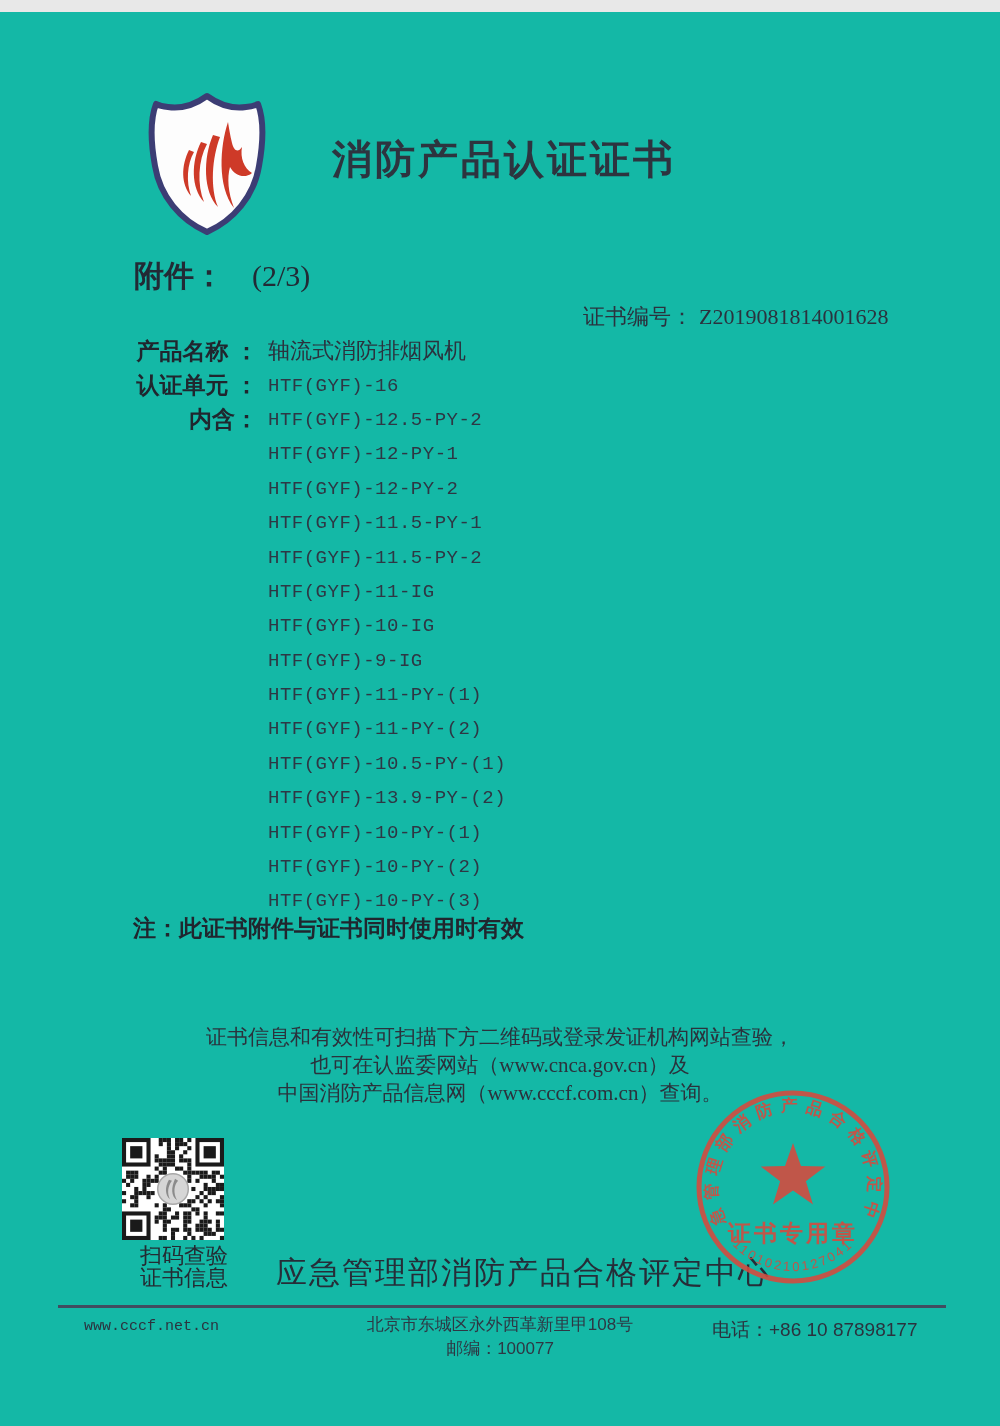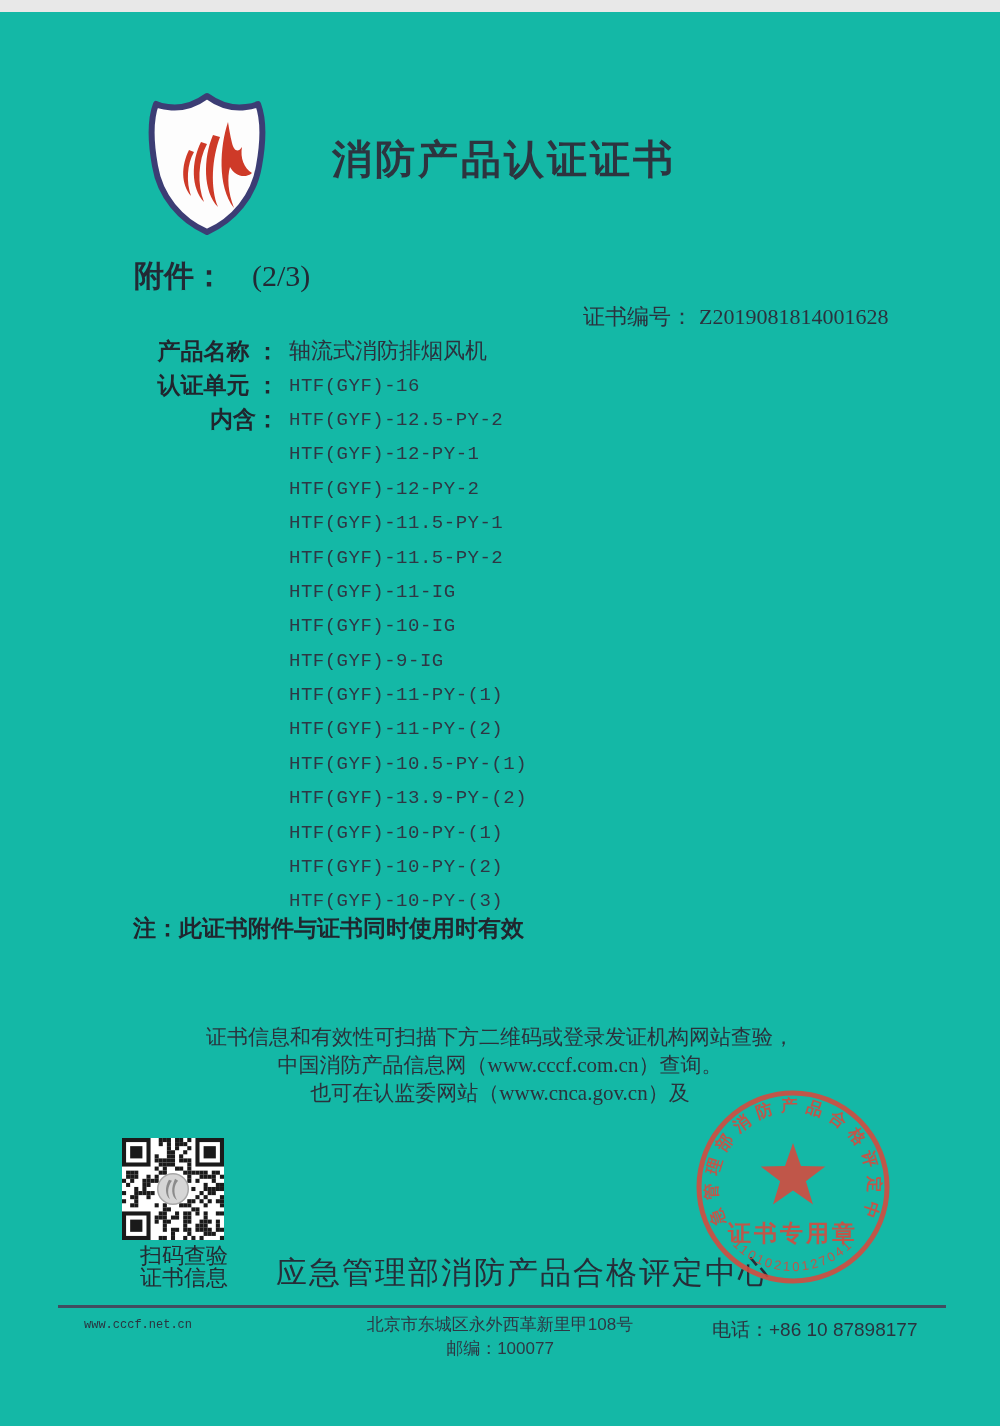--- a/index.html
+++ b/index.html
@@ -16,21 +16,21 @@
     font-family:"Liberation Sans","DejaVu Sans",sans-serif;white-space:nowrap;
   }
   
   .attachment{position:absolute;left:134px;top:244px;font-size:30px;color:#222a35;
     font-family:"Liberation Sans","DejaVu Sans",sans-serif;font-weight:bold;white-space:nowrap;}
   .attachment .att-value{font-family:"Liberation Serif","DejaVu Serif",serif;font-weight:normal;margin-left:28px;}
   .certno{position:absolute;left:583px;top:290px;font-size:22px;color:#2b323e;white-space:nowrap;}
   .certno .cn-value{margin-left:6px;}
   
   .fields{position:absolute;left:0;top:322px;width:1000px;}
-  .frow{display:flex;align-items:center;height:34.4px;padding-left:21px;}
+  .frow{display:flex;align-items:center;height:34.4px;}
   .flabel{
     width:258px;text-align:right;font-weight:bold;font-size:23px;color:#20262e;
     font-family:"Liberation Sans","DejaVu Sans",sans-serif;flex:0 0 258px;white-space:nowrap;
   }
   .fvalue{margin-left:10px;font-size:22px;color:#2b323e;white-space:nowrap;}
   .fvalue.code{font-family:"Liberation Mono","DejaVu Sans Mono",monospace;font-size:19px;letter-spacing:0.5px;color:#2e3744;}
   
   .note{position:absolute;left:133px;top:901px;font-size:23px;font-weight:bold;color:#20262e;
     font-family:"Liberation Sans","DejaVu Sans",sans-serif;white-space:nowrap;}
   
@@ -41,21 +41,21 @@
   .qr svg{width:102px;height:102px;}
   .qr-caption{position:absolute;left:140px;top:1233px;font-size:22px;line-height:22px;
     color:#242a32;font-family:"Liberation Sans","DejaVu Sans",sans-serif;text-align:center;white-space:nowrap;}
   
   .issuer{position:absolute;left:276px;top:1240px;font-size:31px;letter-spacing:2px;
     color:#262d38;white-space:nowrap;}
   
   .stamp{position:absolute;left:676px;top:1066px;width:232px;height:220px;opacity:0.88;}
   
   .footer-rule{position:absolute;left:58px;top:1293px;width:888px;height:3px;background:#414c60;}
-  .footer-web{position:absolute;left:84px;top:1306px;font-size:12px;color:#2b323e;
+  .footer-web{position:absolute;left:84px;top:1306px;font-size:15px;color:#2b323e;
     font-family:"Liberation Mono","DejaVu Sans Mono",monospace;white-space:nowrap;}
   .footer-center{position:absolute;left:240px;top:1301px;width:520px;text-align:center;
     font-size:17px;line-height:24px;color:#2e3744;font-family:"Liberation Sans","DejaVu Sans",sans-serif;}
   .footer-phone{position:absolute;left:712px;top:1305px;font-size:19px;color:#2b323e;
     font-family:"Liberation Sans","DejaVu Sans",sans-serif;white-space:nowrap;}
 </style>
 </head>
 <body>
 
 <div class="page">
@@ -150,22 +150,22 @@
           <span class="flabel"></span>
           <span class="fvalue code">HTF(GYF)-10-PY-(3)</span>
         </div>
       </div>
   </div>
 
   <div class="note">注：此证书附件与证书同时使用时有效</div>
 
   <div class="verify">
     <div>证书信息和有效性可扫描下方二维码或登录发证机构网站查验，</div>
+    <div>也可在认监委网站（www.cnca.gov.cn）及</div>
     <div>中国消防产品信息网（www.cccf.com.cn）查询。</div>
-    <div>也可在认监委网站（www.cnca.gov.cn）及</div>
   </div>
 
   <div class="qr">
     <svg id="qr-svg" viewBox="0 0 100 100" xmlns="http://www.w3.org/2000/svg">
         <rect x="0" y="0" width="100" height="100" fill="#ffffff"></rect>
         <rect x="36" y="0" width="4" height="4" fill="#1a1a1a"></rect>
         <rect x="40" y="0" width="4" height="4" fill="#1a1a1a"></rect>
         <rect x="44" y="0" width="4" height="4" fill="#1a1a1a"></rect>
         <rect x="52" y="0" width="4" height="4" fill="#1a1a1a"></rect>
         <rect x="56" y="0" width="4" height="4" fill="#1a1a1a"></rect>

